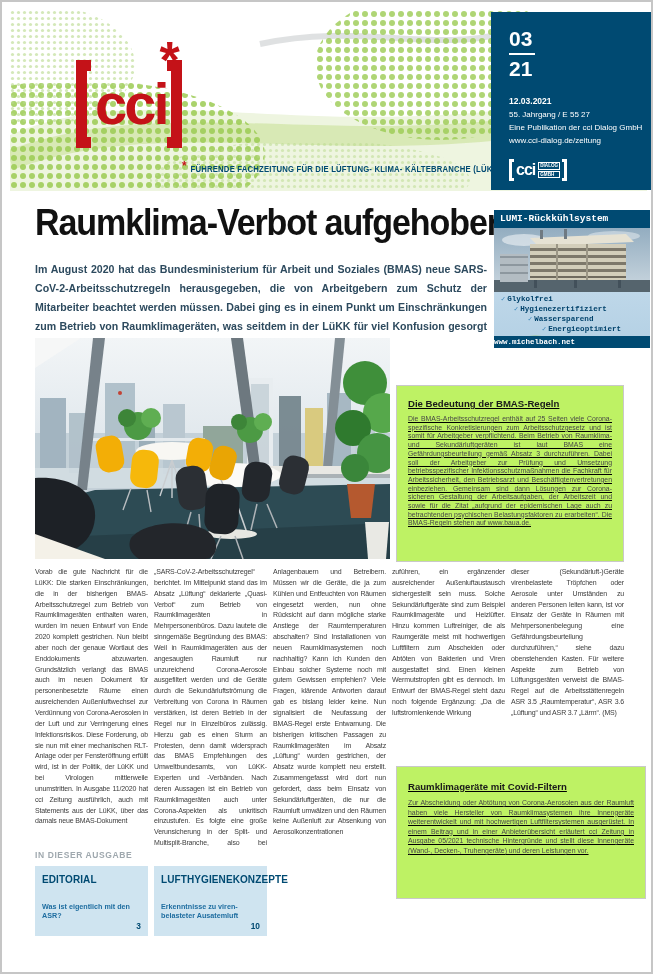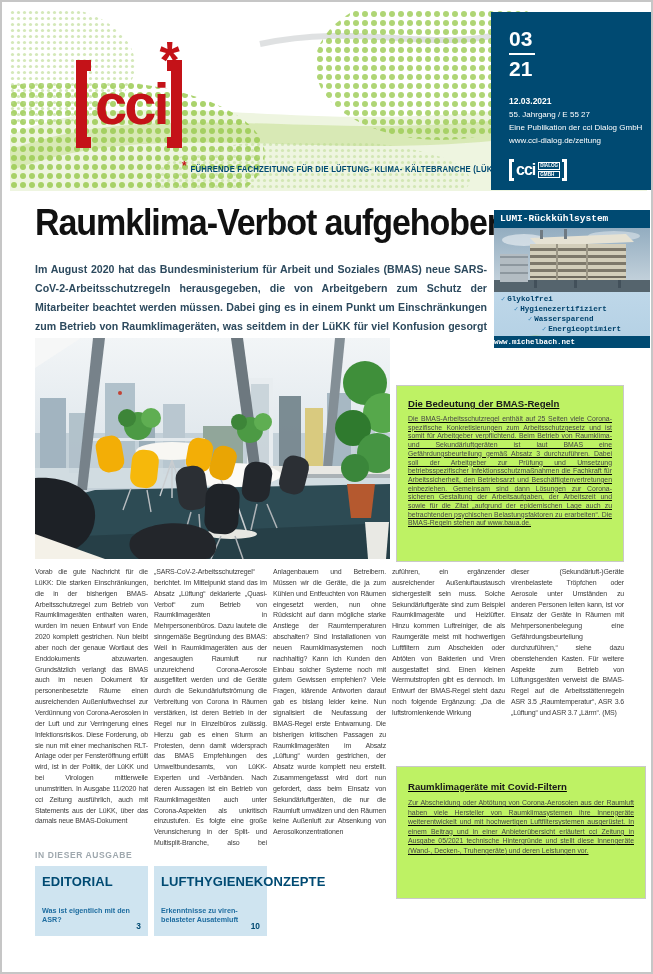--- a/index.html
+++ b/index.html
@@ -82,21 +82,21 @@
   .col{position:absolute;top:565px;width:113px;font-size:7px;line-height:10.85px;
        letter-spacing:-.15px;color:#3c3c3c;text-align:justify;overflow:hidden;}
   .c1{left:33px;height:283px;} .c2{left:152px;height:283px;} .c3{left:271px;height:283px;}
   .c4{left:390px;height:150px;} .c5{left:509px;height:150px;}
   
   .footer-label{position:absolute;left:33px;top:848px;font-size:8.5px;font-weight:bold;
                 color:#9fa8ae;letter-spacing:.6px;}
   .footer{position:absolute;left:33px;top:864px;width:589px;display:flex;gap:6px;}
   .f-item{position:relative;width:113px;height:70px;background:#cfe4f0;box-sizing:border-box;
           padding:8px 7px;flex:none;}
-  .f-cat{font-size:13px;font-weight:bold;color:#004a72;letter-spacing:.1px;}
+  .f-cat{font-size:10px;font-weight:bold;color:#004a72;letter-spacing:.1px;}
   .f-title{margin-top:17px;font-size:7.2px;line-height:9px;font-weight:bold;color:#1e6da0;}
   .f-page{position:absolute;right:7px;bottom:5px;left:7px;text-align:right;
           font-size:8.4px;line-height:9.5px;font-weight:bold;color:#004a72;}
 </style>
 </head>
 <body>
 
 <div class="page">
 
   <div class="banner">

